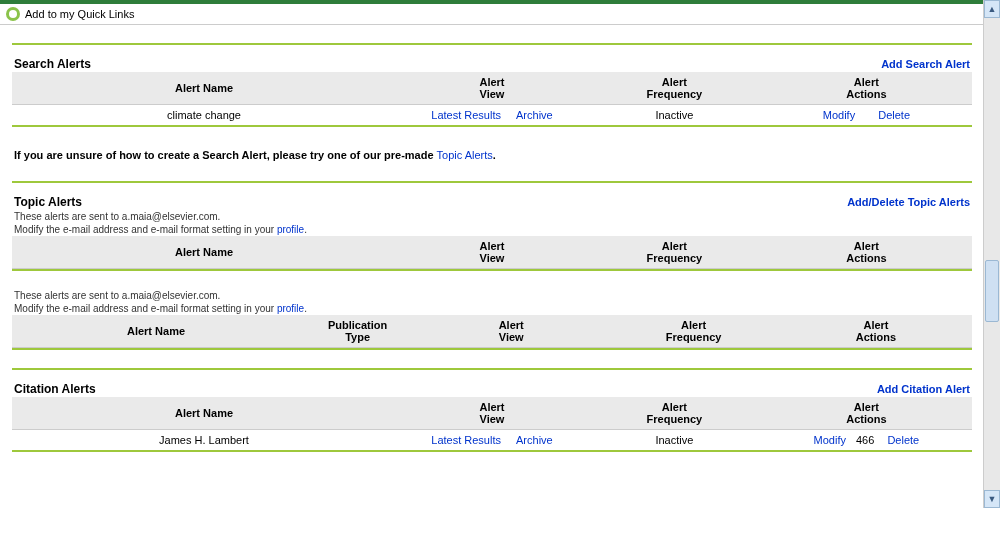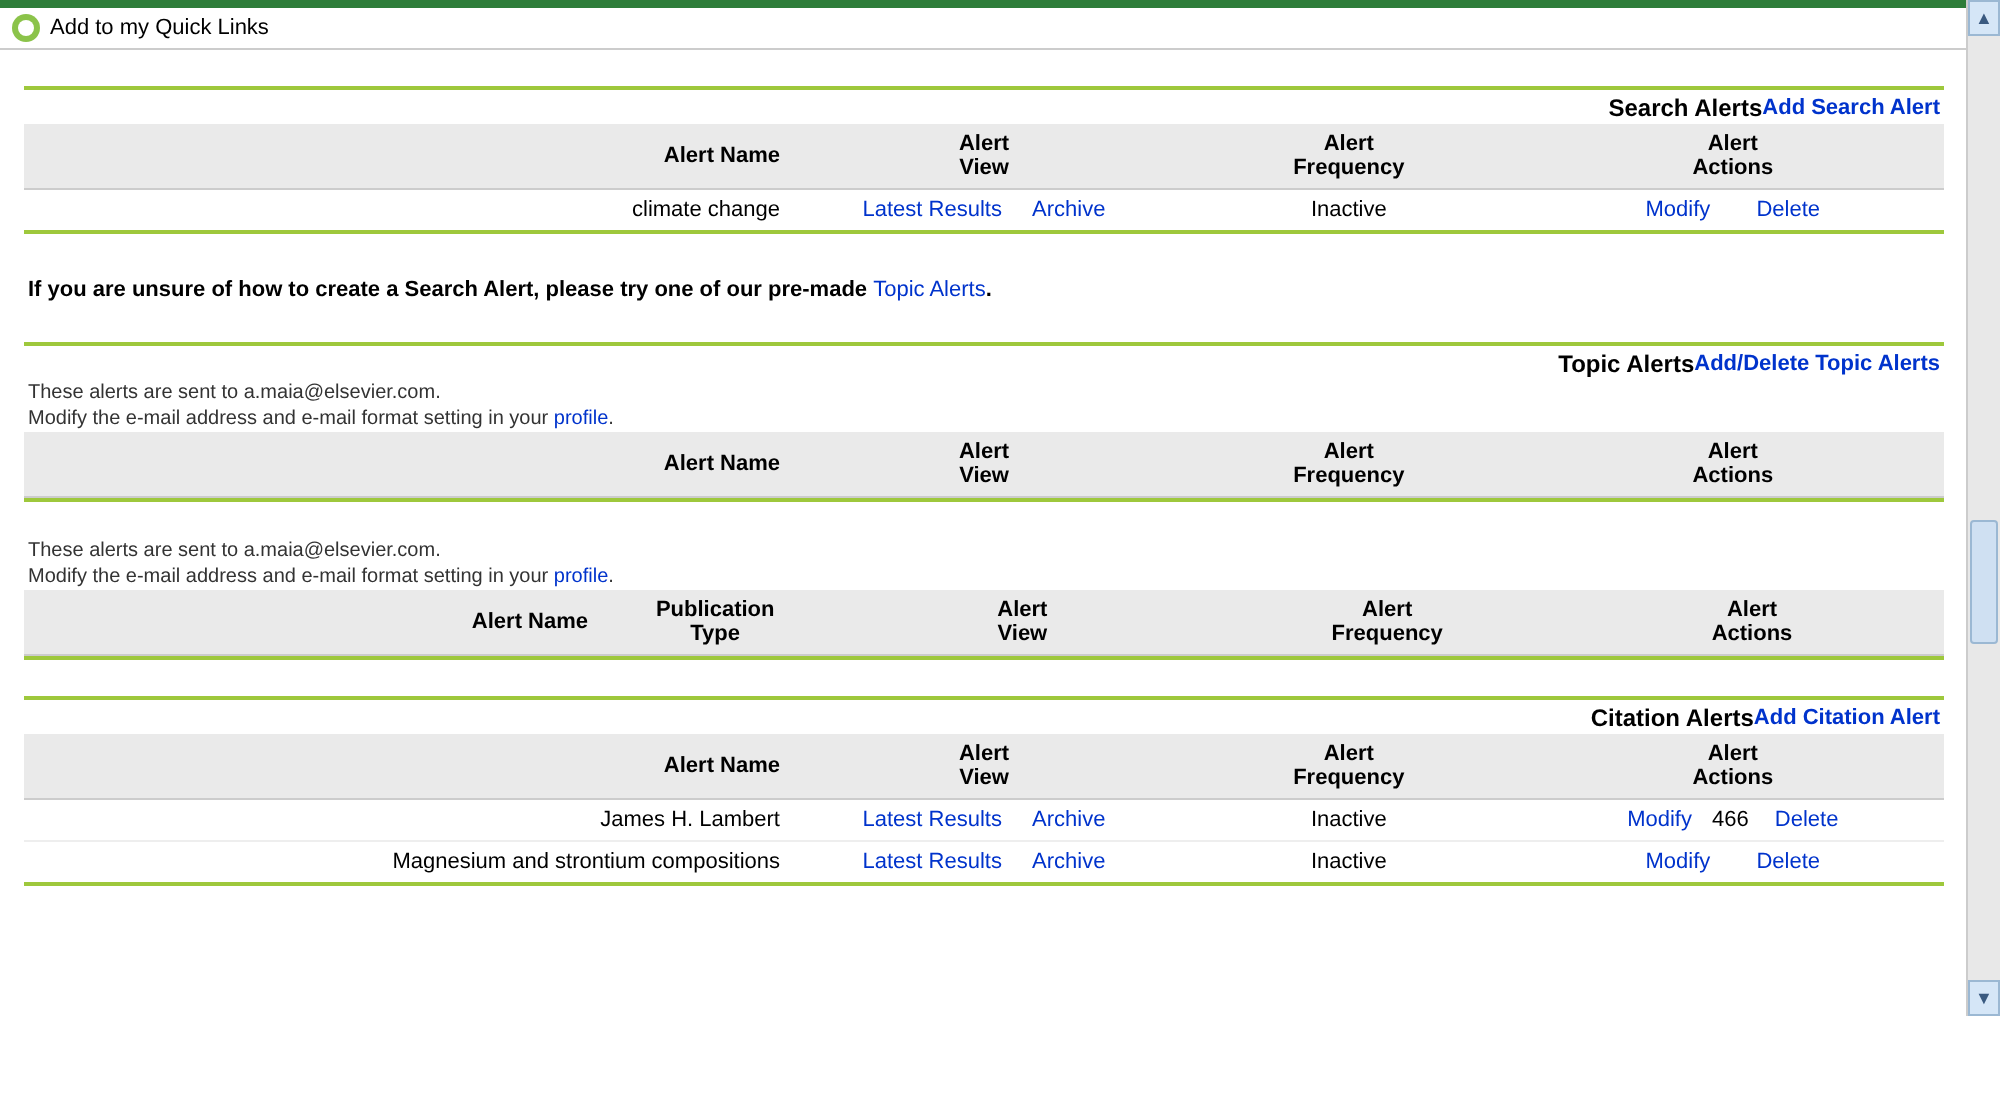--- a/index.html
+++ b/index.html
@@ -4,30 +4,30 @@
 <style>
 html,body{margin:0;padding:0;font-family:Arial,Helvetica,sans-serif;font-size:11px;color:#000;background:#fff}
 .page{width:1000px;height:508px;position:relative;box-sizing:border-box}
 .topbar{height:4px;background:#2e7d3a}
 .scroll-wrap{position:absolute;top:4px;bottom:0;left:0;right:16px;overflow:hidden}
 .quick{display:flex;align-items:center;padding:3px 6px;border-bottom:1px solid #ccc}
 .quick .ico{width:14px;height:14px;border-radius:50%;background:#8bc34a;margin-right:5px;position:relative}
 .quick .ico::before{content:"";position:absolute;top:3px;left:3px;width:8px;height:8px;border-radius:50%;background:#fff}
 .content{padding:0 12px}
 .section{margin-top:18px}
-.section-head{display:flex;align-items:center;justify-content:flex-end;padding:2px 2px 1px 2px;border-top:2px solid #9ec83c}
+.section-head{display:flex;align-items:center;justify-content:space-between;padding:12px 2px 1px 2px;border-top:2px solid #9ec83c}
 .section-title{font-weight:bold;font-size:12px}
 .link{color:#0033cc;cursor:pointer}
 .link-bold{color:#0033cc;font-weight:bold;cursor:pointer}
 .subnote{font-size:10px;color:#333;padding:0 2px;line-height:13px}
 .tbl{width:100%;border-collapse:collapse}
 .tbl th{background:#eaeaea;font-weight:bold;font-size:11px;padding:4px 6px;text-align:center;border-bottom:1px solid #ccc}
-.tbl th:first-child{text-align:right}
+.tbl th:first-child{text-align:center}
 .tbl td{padding:4px 6px;text-align:center;border-top:1px solid #eee}
-.tbl td:first-child{text-align:right}
+.tbl td:first-child{text-align:center}
 .section-end{height:2px;background:#9ec83c;margin-top:0}
 .info-line{font-size:11px;padding:2px;margin-top:20px}
 .info-line b{font-weight:bold}
 .view-links span{display:inline-block;margin:0 6px}
 .actions-links span{display:inline-block;margin:0 10px}
 .scrollbar{position:absolute;top:0;right:0;bottom:0;width:16px;background:#e8e8e8;border-left:1px solid #ccc}
 .sbtn{height:16px;background:#d5e6f7;border:1px solid #9bb8d3;display:flex;align-items:center;justify-content:center;color:#3a5a80;font-size:9px}
 .thumb{position:absolute;left:1px;right:1px;top:260px;height:60px;background:#cfe0f2;border:1px solid #9bb8d3;border-radius:2px}
 .btm{position:absolute;bottom:0;left:0;right:0}
 .th-stack{line-height:12px}
@@ -165,32 +165,20 @@
             <td class="view-links">
               <span class="link">Latest Results</span>
               <span class="link">Archive</span>
             </td>
             <td>Inactive</td>
             <td class="actions-links">
               <span class="link">Modify</span>466
               <span class="link">Delete</span>
             </td>
           </tr>
-          <tr>
-            <td>Magnesium and strontium compositions</td>
-            <td class="view-links">
-              <span class="link">Latest Results</span>
-              <span class="link">Archive</span>
-            </td>
-            <td>Inactive</td>
-            <td class="actions-links">
-              <span class="link">Modify</span>
-              <span class="link">Delete</span>
-            </td>
-          </tr>
         </tbody>
           </table>
         <div class="section-end"></div>
       </div>
 
     </div>
   </div>
 
   <div class="scrollbar">
     <div class="sbtn">▲</div>

